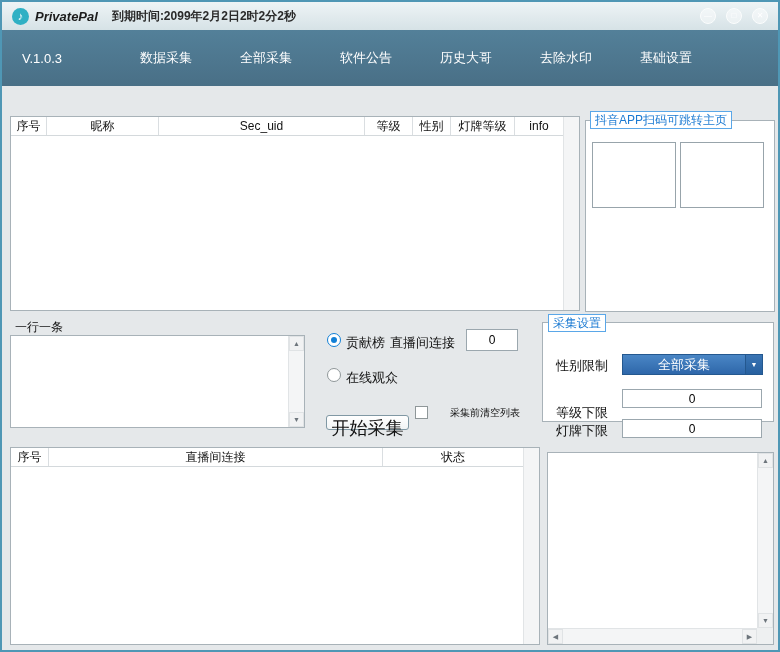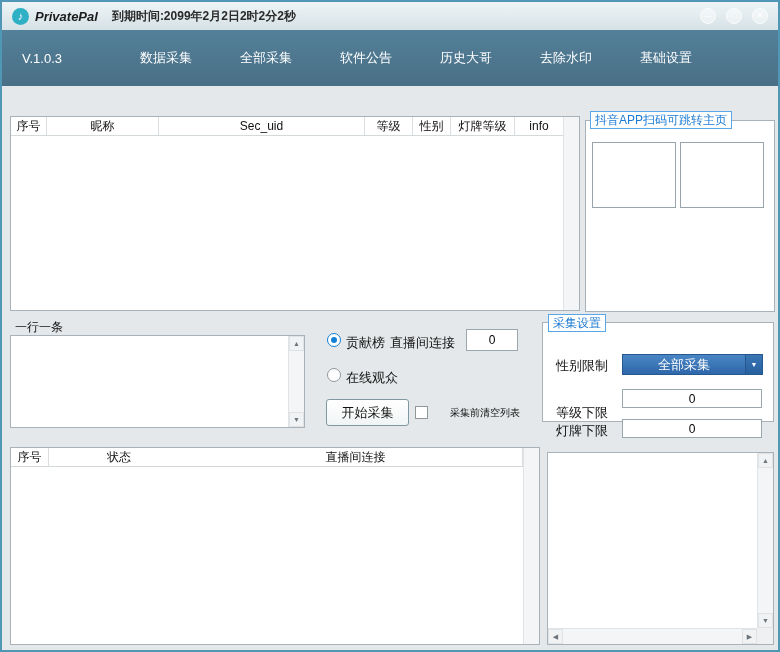--- a/index.html
+++ b/index.html
@@ -80,23 +80,23 @@
     content:""; position:absolute; left:3px; top:3px; width:6px; height:6px;
     border-radius:50%; background:#1280d6;
   }
   .opt-label { position:absolute; font-size:13px; color:#111; }
 
   #fan-input {
     position:absolute; left:464px; top:327px; width:52px; height:22px;
     border:1px solid #9ba7ae; background:#fff; text-align:center; font-size:12px;
   }
   #start-btn {
-    position:absolute; left:324px; top:397px; width:83px; height:27px;
+    position:absolute; left:324px; top:413px; width:83px; height:15px;
     border:1px solid #8098a4; border-radius:3px;
-    background:linear-gradient(#ffffff,#f1f4f5); font-size:13px; color:#111; cursor:pointer;
+    background:linear-gradient(#ffffff,#f1f4f5); font-size:18px; color:#111; cursor:pointer;
   }
   #clear-checkbox {
     position:absolute; left:413px; top:404px; width:13px; height:13px;
     background:#fff; border:1px solid #8f9799; cursor:pointer;
   }
 
   #settings-panel { left:540px; top:320px; width:232px; height:100px; }
   #settings-label { left:546px; top:312px; }
   .set-label { position:absolute; left:13px; font-size:13px; color:#111; }
   .set-input {
@@ -199,22 +199,22 @@
     </div>
     <span class="set-label" style="top:81px">等级下限</span>
     <input class="set-input" style="top: 66px;" value="0">
     <span class="set-label" style="top:99px">灯牌下限</span>
     <input class="set-input" style="top: 96px;" value="0">
   </div>
 
   <div id="live-table" class="panel">
     <div class="thead">
       <div class="th" style="width:38px">序号</div>
+      <div class="th" style="width:334px">直播间连接</div>
       <div class="th" style="width:140px; border-right:none">状态</div>
-      <div class="th" style="width:334px">直播间连接</div>
     </div>
     <div class="vtrack"></div>
   </div>
 
   <div id="log-area" class="panel">
     <div class="log-text"></div>
     <div id="log-vtrack"></div>
     <div id="log-htrack"></div>
     <div id="log-corner"></div>
     <div class="scroll-arrow" style="top:0; right:0">▲</div>

